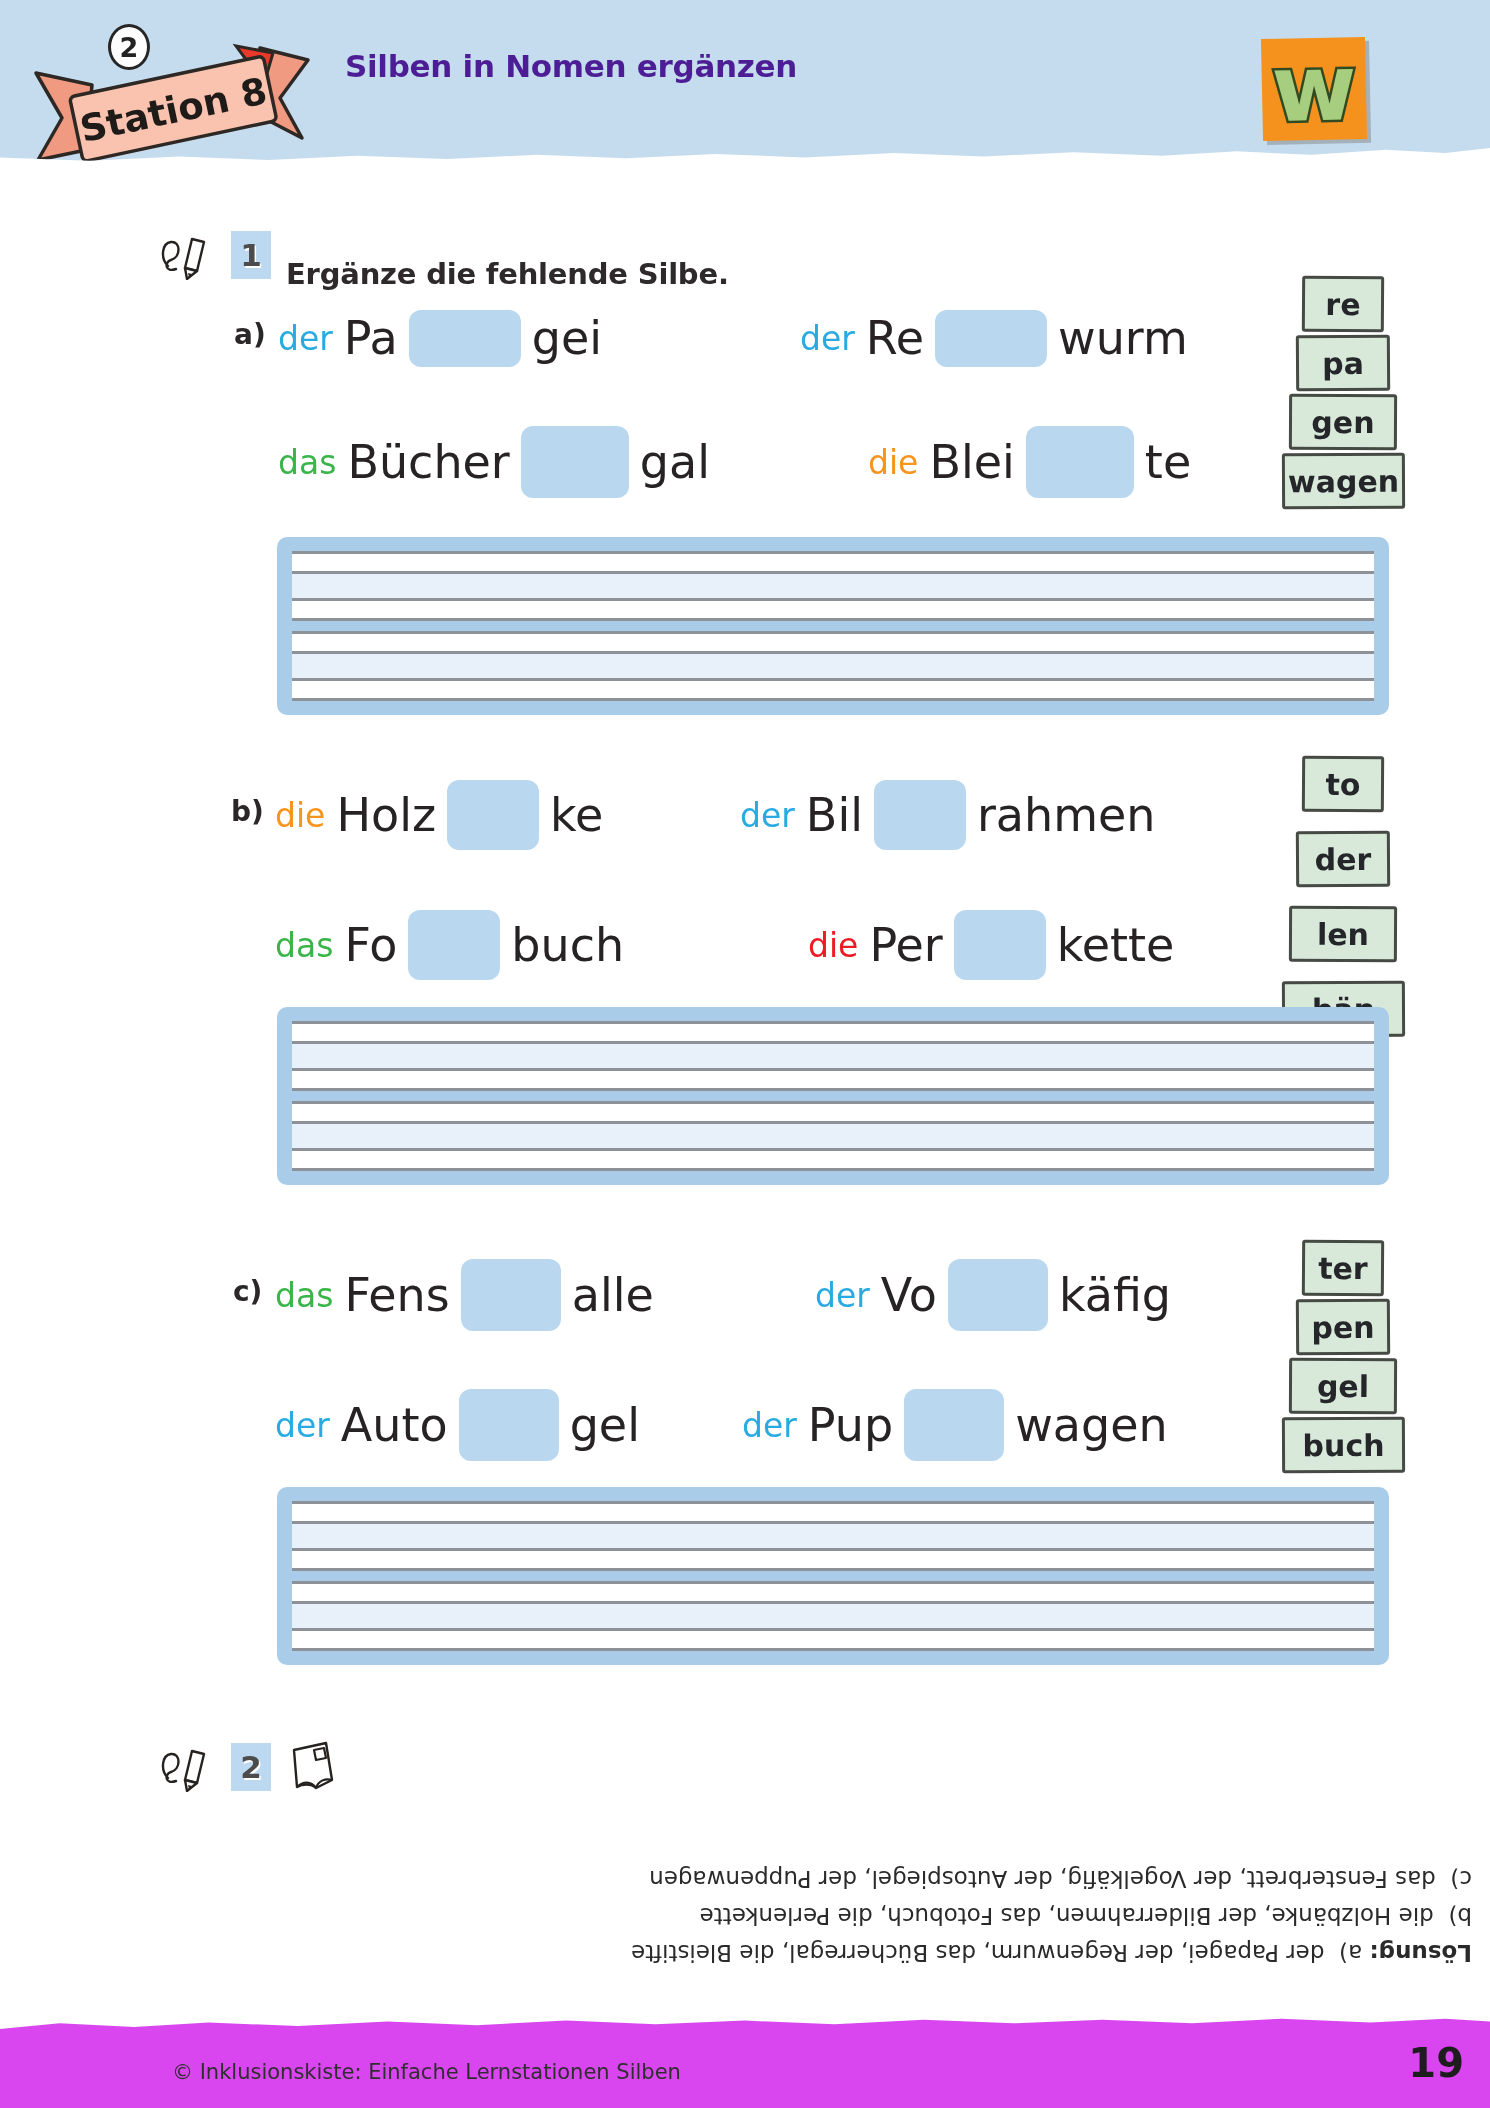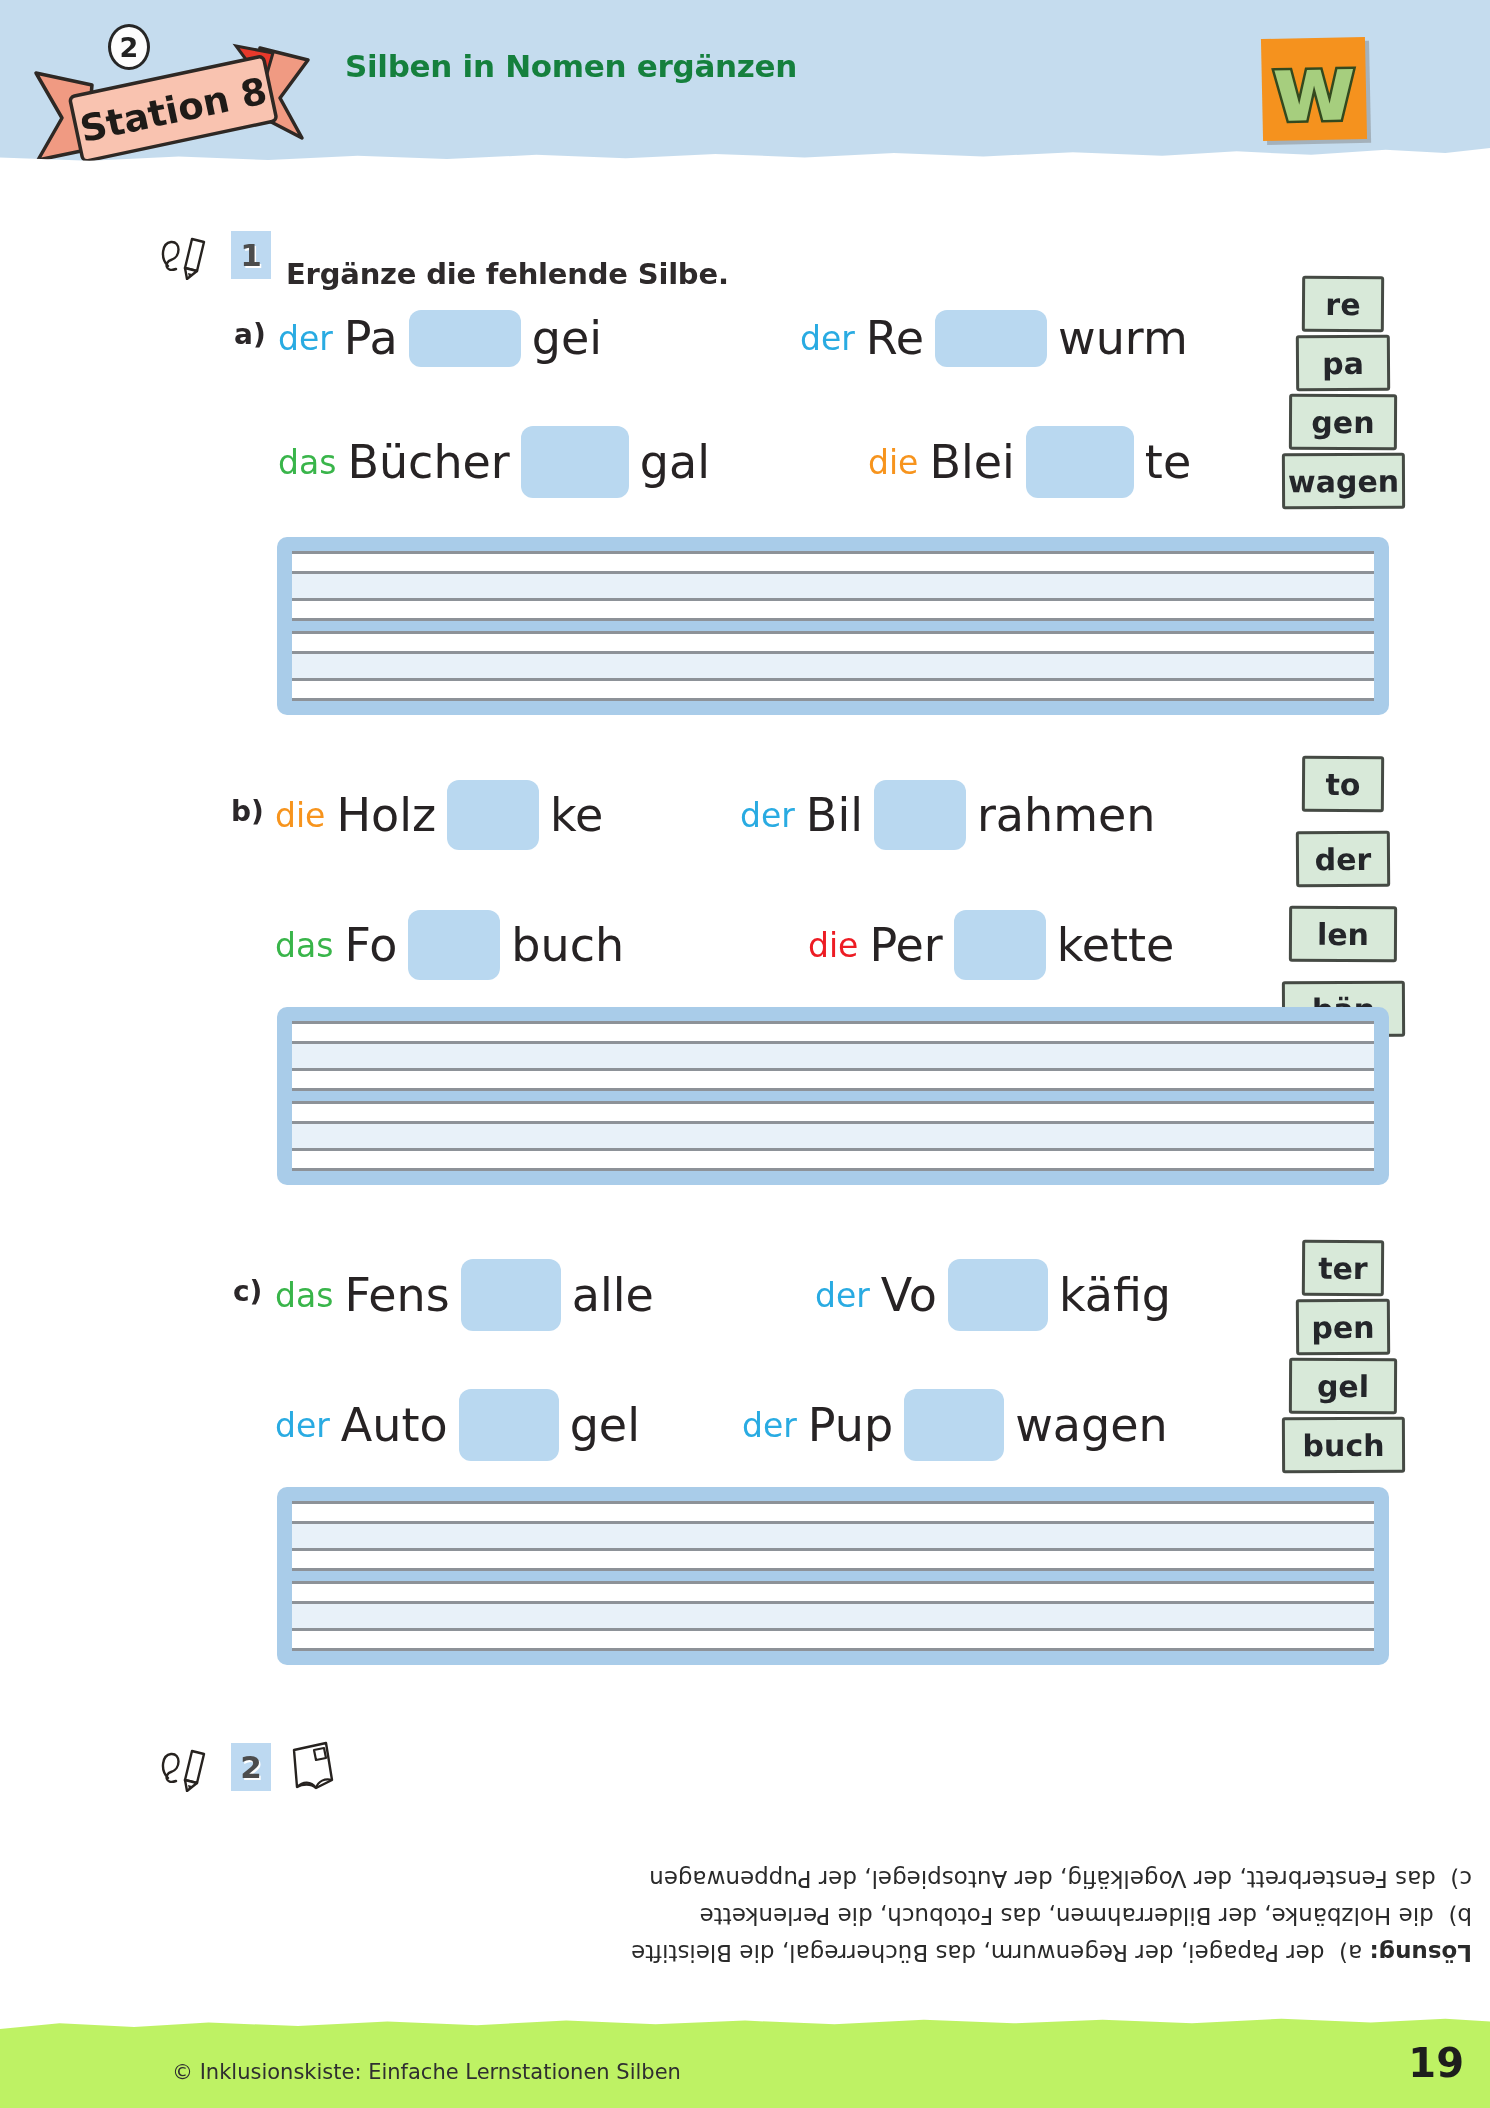--- a/index.html
+++ b/index.html
@@ -7,21 +7,21 @@
         font-family:"DejaVu Sans","Liberation Sans",sans-serif;color:#2b2728;}
 
   
   .header-band{position:absolute;top:0;left:0;width:100%;height:172px;background:#c5dcee;
     filter:drop-shadow(0 2px 1px rgba(110,110,110,.55));
     clip-path:polygon(0% 0%,100% 0%,100% 86%,97% 89%,93% 87%,88% 90%,83% 88%,78% 90.5%,72% 88.5%,66% 91%,60% 89%,54% 91.5%,48% 89.5%,42% 92%,36% 90%,30% 92.5%,24% 90.5%,18% 93%,12% 91%,6% 93.5%,0% 91.5%);}
   .banner-wrap{position:absolute;left:26px;top:18px;width:292px;height:168px;}
   .badge-circle{position:absolute;left:108px;top:24px;width:42px;height:46px;border-radius:50%;
     background:#fdfdfd;border:3px solid #262626;box-sizing:border-box;display:flex;align-items:center;justify-content:center;
     font-size:27px;font-weight:bold;color:#222;z-index:5;}
-  .page-title{position:absolute;left:345px;top:48px;font-size:31px;font-weight:bold;color:#15803d;letter-spacing:-.3px;}
+  .page-title{position:absolute;left:345px;top:48px;font-size:31px;font-weight:bold;color:#4c1d95;letter-spacing:-.3px;}
   .w-tile{position:absolute;left:1262px;top:38px;width:104px;height:102px;background:#f5921e;
     transform:rotate(-1.2deg);box-shadow:4px 4px 0 rgba(125,125,125,.45);display:flex;align-items:center;justify-content:center;overflow:visible;}
 
   
   .task-row{position:absolute;display:flex;align-items:center;gap:15px;height:62px;}
   .num-badge{width:40px;height:48px;background:#bdd9f1;display:flex;align-items:center;justify-content:center;
     font-size:31px;font-weight:800;color:#4c4c4c;text-shadow:1.5px 1.5px 0 #ffffff;}
   .task-text{font-size:29px;font-weight:bold;color:#2e2a2b;letter-spacing:-.2px;margin-top:38px;}
   .task-text .und{text-decoration:underline;text-decoration-thickness:3px;text-underline-offset:5px;}
 
@@ -53,21 +53,21 @@
   .fold-dash{border-top:2px dotted #4a4a4a;height:0;}
   .fold-dash.short{width:44px;}
   .fold-dash.long{flex:1;}
   .fold-label{font-size:21px;color:#3a3a3a;}
 
   .solution{position:absolute;top:1860px;right:18px;width:905px;transform:rotate(180deg);
     font-size:23px;line-height:37px;color:#2a2a2a;text-align:left;}
   .solution b{font-weight:800;}
 
   
-  .footer-band{position:absolute;left:0;bottom:0;width:100%;height:92px;background:#bef264;
+  .footer-band{position:absolute;left:0;bottom:0;width:100%;height:92px;background:#d946ef;
     filter:drop-shadow(0 -2px 1px rgba(110,110,110,.55));
     clip-path:polygon(0% 14%,4% 8%,9% 12%,14% 7%,20% 11%,26% 6%,32% 10%,38% 5%,44% 9%,50% 5%,56% 9%,62% 4%,68% 8%,74% 4%,80% 8%,86% 3%,92% 7%,97% 3%,100% 6%,100% 100%,0% 100%);}
   .copyright{position:absolute;left:172px;top:44px;font-size:21px;color:#2f2f30;}
   .page-num{position:absolute;right:26px;top:24px;font-size:40px;font-weight:bold;color:#1d1d1d;}
 
   svg text{font-family:"DejaVu Sans","Liberation Sans",sans-serif;}
 </style>
 </head>
 <body>
 

